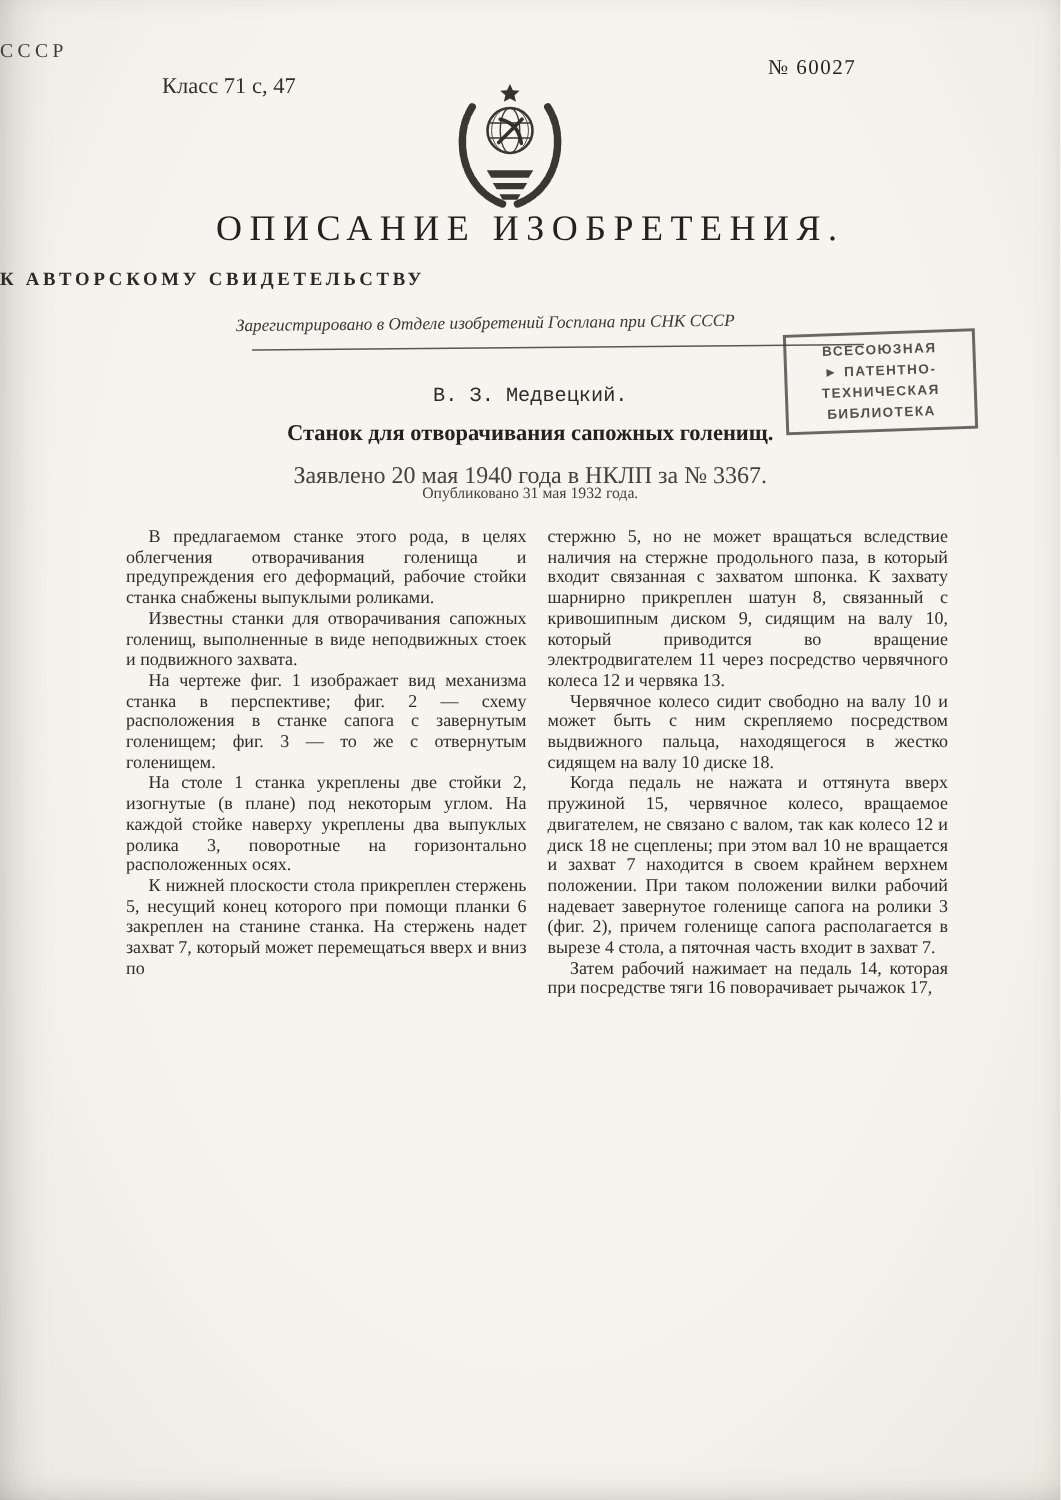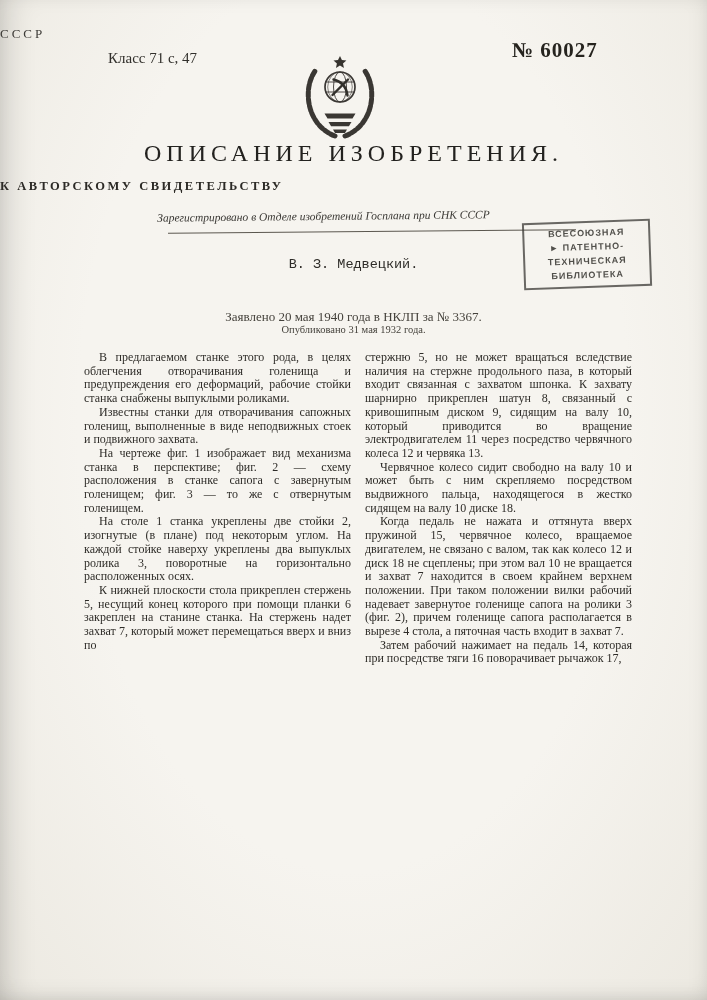--- a/index.html
+++ b/index.html
@@ -29,22 +29,22 @@
     letter-spacing: 3px;
     color: #3c3a36;
   }
   .class-label {
     top: 50px; left: 108px;
     font-size: 15px;
     color: #32302c;
   }
   .patent-number {
     top: 38px; left: 512px;
-    font-size: 21px;
-    font-weight: bold;
+    font-size: 14px;
+    font-weight: normal;
     letter-spacing: 1px;
     color: #26241f;
   }
   .emblem {
     top: 54px; left: 0; right: 28px;
     display: flex;
     justify-content: center;
   }
   .main-title {
     top: 140px; left: 0; right: 0;
@@ -100,21 +100,21 @@
   .inv-title {
     top: 281px; left: 0; right: 0;
     text-align: center;
     font-size: 15px;
     font-weight: bold;
     color: #23221f;
   }
   .filed-line {
     top: 309px; left: 0; right: 0;
     text-align: center;
-    font-size: 13px;
+    font-size: 16px;
     color: #45423c;
   }
   .published-line {
     top: 324px; left: 0; right: 0;
     text-align: center;
     font-size: 10.5px;
     color: #45423c;
   }
   .body-text {
     top: 351px; left: 84px;
@@ -189,20 +189,21 @@
 
   <div class="abs stamp">
     <div>ВСЕСОЮЗНАЯ</div>
     <div>► ПАТЕНТНО-</div>
     <div>ТЕХНИЧЕСКАЯ</div>
     <div>БИБЛИОТЕКА</div>
   </div>
 
   <div class="abs author">В. З. Медвецкий.</div>
 
+  <div class="abs inv-title">Станок для отворачивания сапожных голенищ.</div>
 
   <div class="abs filed-line">Заявлено 20 мая 1940 года в НКЛП за № 3367.</div>
 
   <div class="abs published-line">Опубликовано 31 мая 1932 года.</div>
 
   <div class="abs body-text">
     <div class="col">
       <p>В предлагаемом станке этого рода, в целях облегчения отворачивания голенища и предупреждения его деформаций, рабочие стойки станка снабжены выпуклыми роликами.</p>
       <p>Известны станки для отворачивания сапожных голенищ, выполненные в виде неподвижных стоек и подвижного захвата.</p>
       <p>На чертеже фиг. 1 изображает вид механизма станка в перспективе; фиг. 2 — схему расположения в станке сапога с завернутым голенищем; фиг. 3 — то же с отвернутым голенищем.</p>

